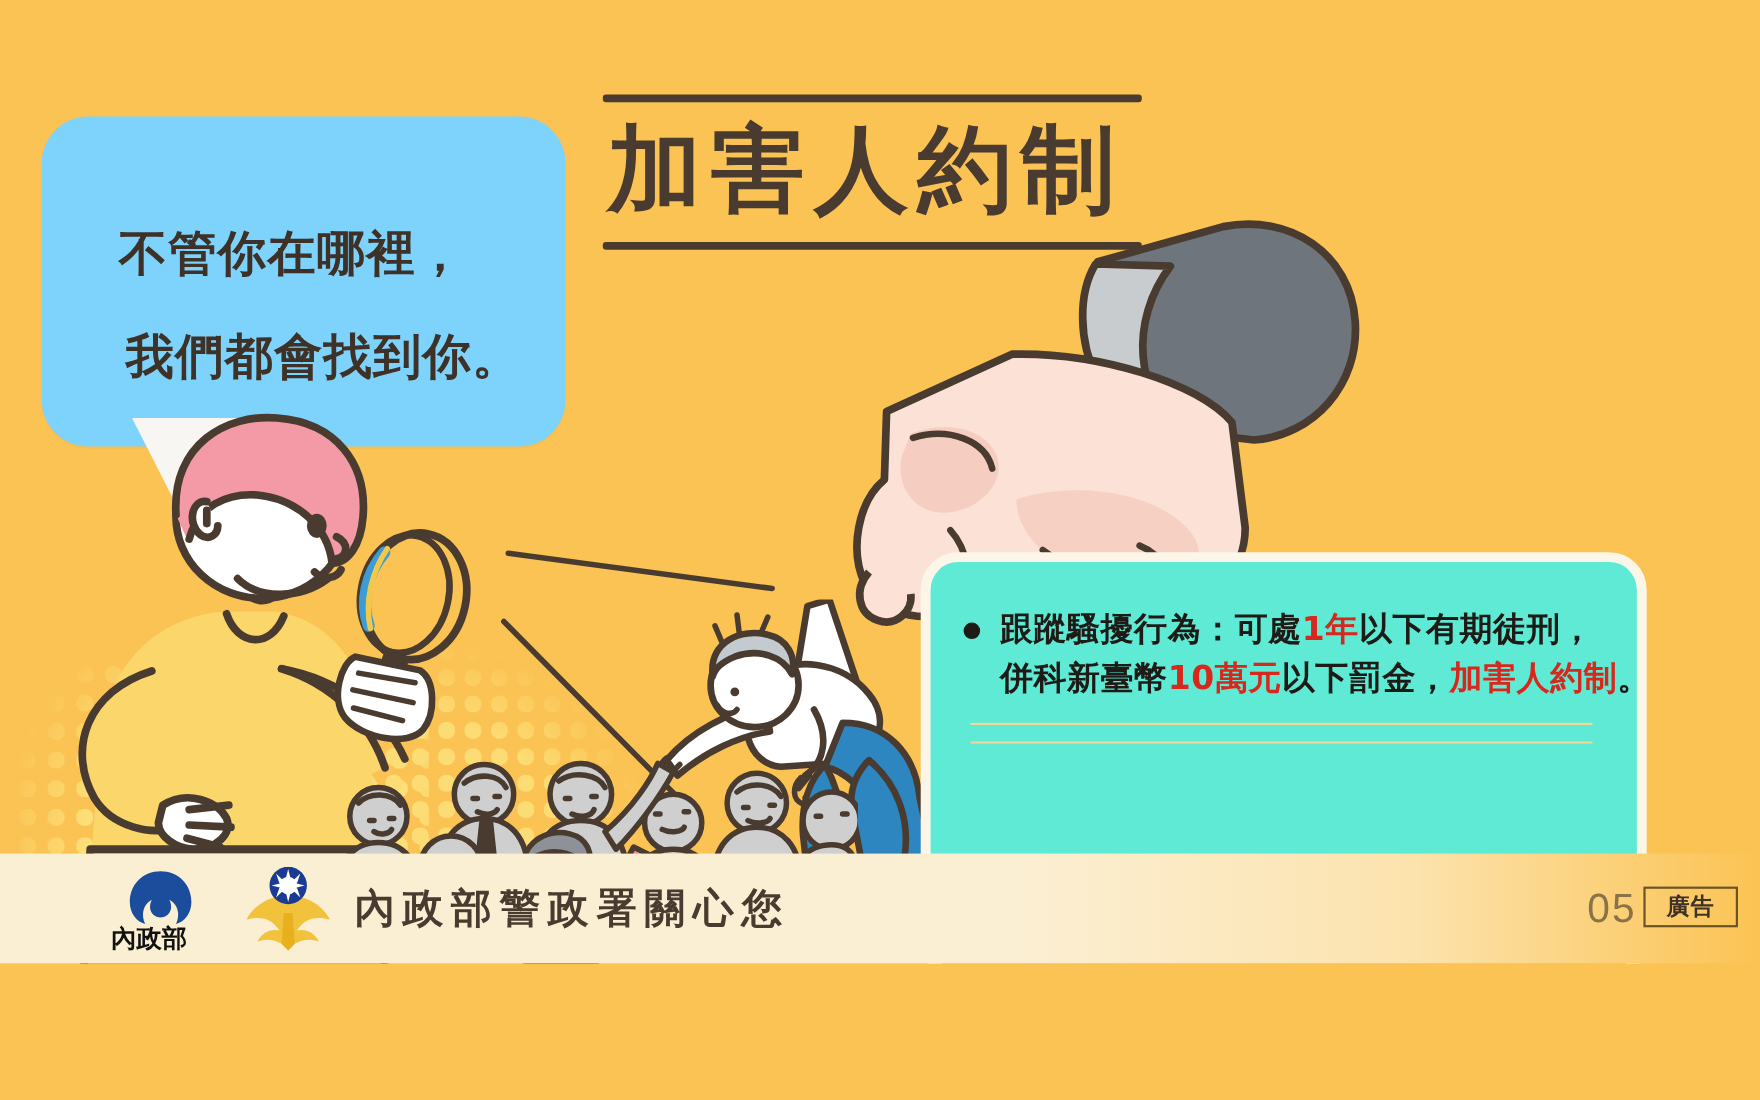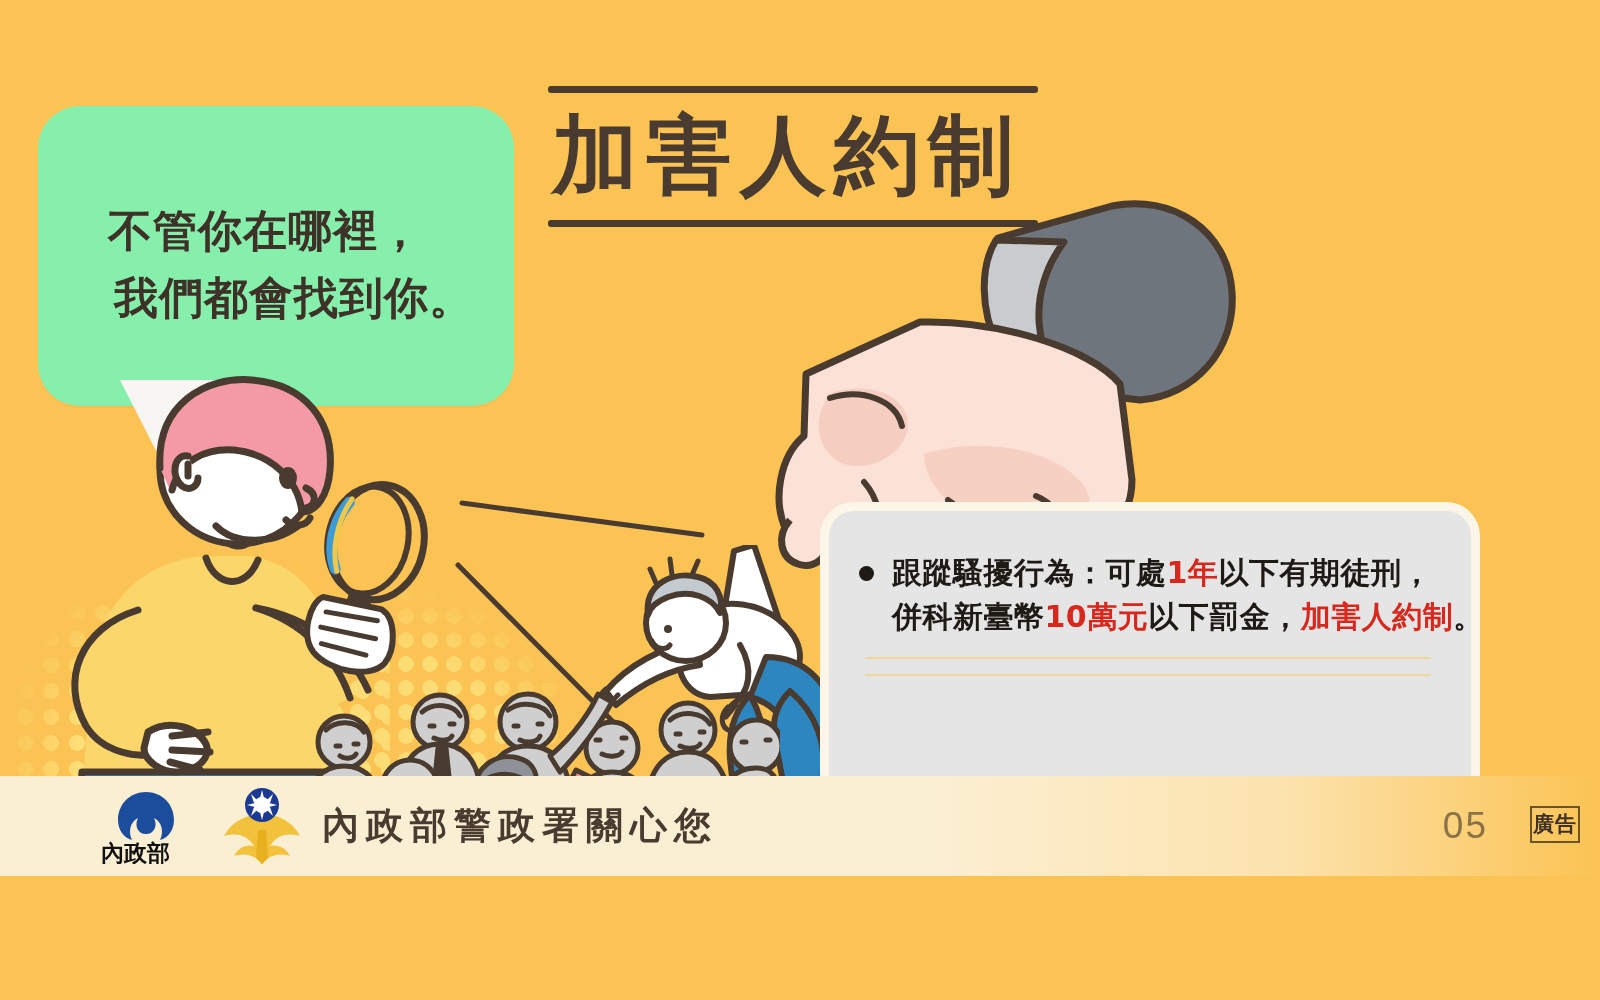--- a/index.html
+++ b/index.html
@@ -46,50 +46,50 @@
     line-height:1.22;
     letter-spacing:8px;
     color:#4A3B30;
     padding:10px 0 8px 4px;
     white-space:nowrap;
   }
 
   
   .bubble{
     position:absolute;left:38px;top:106px;width:476px;height:300px;
-    background:#86efac;border-radius:42px;
+    background:#7dd3fc;border-radius:42px;
     box-shadow:0 2px 0 rgba(0,0,0,0.02);
   }
   .bubble-text{
     position:absolute;left:70px;top:92px;width:400px;
     font-family:"DejaVu Sans","Liberation Sans",sans-serif;
     font-weight:bold;font-size:44px;line-height:1.52;
     color:#3E3128;letter-spacing:1px;
   }
-  .bubble-text .l2{padding-left:6px;display:block;}
+  .bubble-text .l2{padding-left:6px;display:block;margin-top:27px;}
 
   
   .woman{position:absolute;left:20px;top:360px;width:430px;height:540px;}
 
   
   .crowd{position:absolute;left:300px;top:690px;width:480px;height:190px;}
 
   
   .hand{position:absolute;left:680px;top:200px;width:570px;height:420px;}
 
   
   .caught{position:absolute;left:600px;top:545px;width:300px;height:300px;}
 
   
   .sightlines{position:absolute;left:420px;top:455px;width:340px;height:310px;}
 
   
   .card{
-    position:absolute;left:820px;top:502px;width:660px;height:388px;
-    background:#e5e5e5;
+    position:absolute;left:837px;top:502px;width:660px;height:388px;
+    background:#5eead4;
     border:9px solid #FCF6E9;
     border-radius:34px;
     box-sizing:border-box;
   }
   .card-inner{padding:40px 26px 0 22px;}
   .bullet-row{display:flex;align-items:flex-start;padding:0 0 2px 0;}
   .bullet-dot{
     flex:0 0 auto;width:15px;height:15px;border-radius:50%;
     background:#1E1A15;margin:15px 18px 0 8px;
   }
@@ -117,21 +117,21 @@
     font-weight:bold;font-size:37px;letter-spacing:7px;color:#4A3B30;text-align:right;
   }
   .page-no{
     position:absolute;right:112px;top:0;height:100px;display:flex;align-items:center;
     font-family:"Liberation Sans",sans-serif;font-size:37px;color:#8A7347;letter-spacing:2px;
   }
   .ad-badge{
     position:absolute;right:20px;top:30px;
     border:2px solid #6B5426;color:#3E3128;
     font-family:"DejaVu Sans","Liberation Sans",sans-serif;
-    font-weight:bold;font-size:21px;padding:6px 1px;letter-spacing:1px;
+    font-weight:bold;font-size:21px;padding:6px 19px;letter-spacing:1px;
     line-height:1;
   }
 </style>
 </head>
 <body>
 
 <div id="poster">
 
   <div class="halftone"></div>
   <div class="halftone2"></div>

